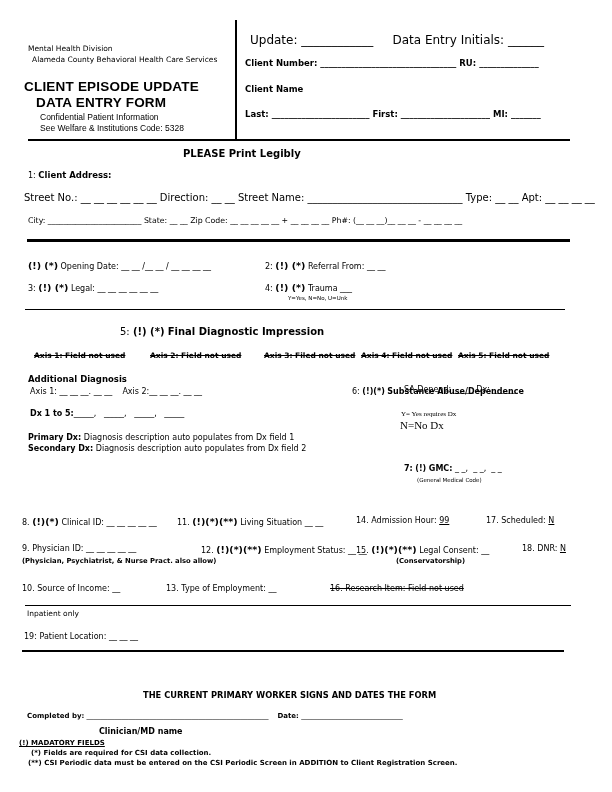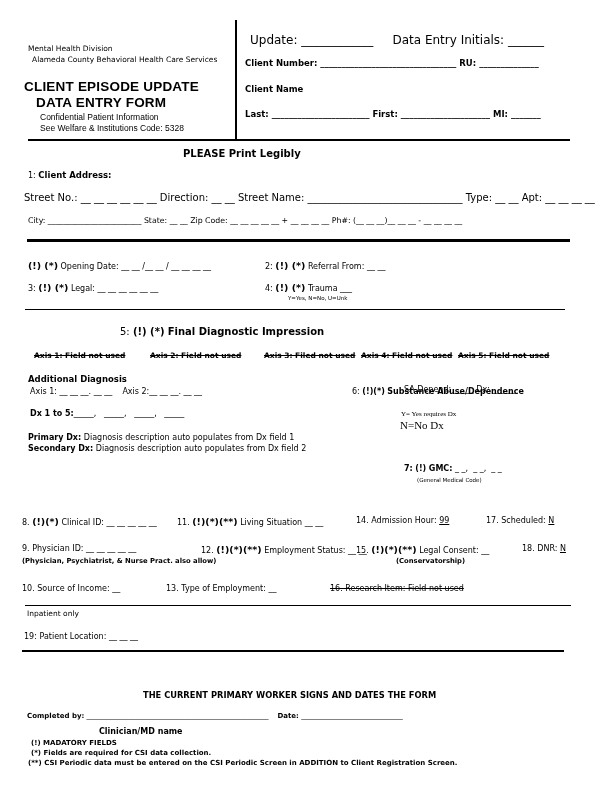--- a/index.html
+++ b/index.html
@@ -232,15 +232,15 @@
 
 <div class="abs b" style="left:143px;top:690px;font-size:8.3px;">THE CURRENT PRIMARY WORKER SIGNS AND DATES THE FORM</div>
 <div class="abs foot" style="left:27px;top:712px;font-weight:normal;">
   <span class="b">Completed by:</span>
   <span>____________________________________________________</span>
   &nbsp;&nbsp;
   <span class="b">Date:</span>
   <span>_____________________________</span>
 </div>
 <div class="abs b" style="left:92px;top:727px;font-size:8px;margin-left:7px;">Clinician/MD name</div>
-<div class="abs foot" style="left:31px;top:739px;">(!) MADATORY FIELDS</div>
+<div class="abs foot" style="left:19px;top:739px;text-decoration:underline;">(!) MADATORY FIELDS</div>
 <div class="abs foot" style="left:31px;top:749px;">(*) Fields are required for CSI data collection.</div>
 <div class="abs foot" style="left:28px;top:759px;">(**) CSI Periodic data must be entered on the CSI Periodic Screen in ADDITION to Client Registration Screen.</div>
 
 </body></html>

